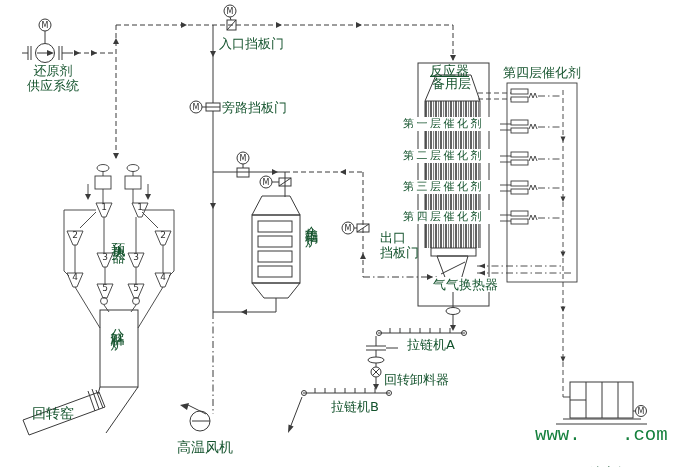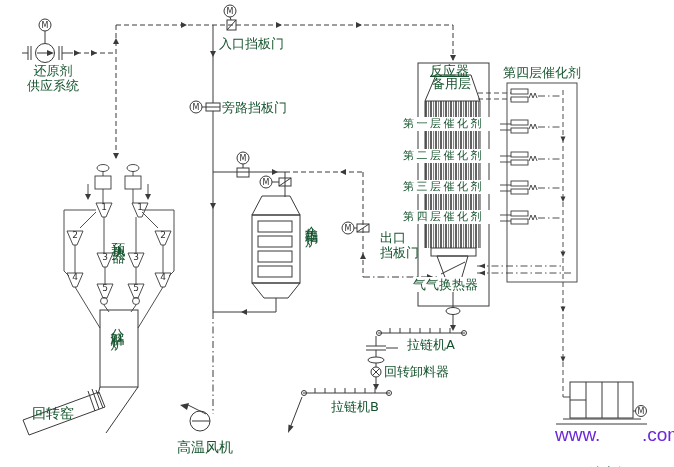--- a/index.html
+++ b/index.html
@@ -6,21 +6,21 @@
   #stage{position:relative;width:674px;height:467px;background:#fff;overflow:hidden;
          font-family:"DejaVu Sans","Liberation Sans",sans-serif;color:#2f2f2f;}
   #diagram-svg{position:absolute;left:0;top:0;z-index:1;}
   .lbl{position:absolute;z-index:2;font-size:13px;line-height:15px;white-space:pre-line;color:#14532d;}
   .c{text-align:center;}
   .v{writing-mode:vertical-rl;letter-spacing:4px;line-height:16px;}
   .bgw{background:#fff;}
   .cat{width:97px;height:14px;line-height:14px;font-size:11px;letter-spacing:2.5px;background:#fff;padding-left:1px;}
   .big{font-size:14px;}
   .num{position:absolute;z-index:2;width:10px;height:10px;font-size:9px;line-height:10px;text-align:center;color:#2f2f2f;}
-  .wm{position:absolute;z-index:0;font-size:19px;color:#6d28d9;font-family:Liberation Sans, sans-serif;margin-left:20px;}
+  .wm{position:absolute;z-index:0;font-size:19px;color:#15803d;font-family:Liberation Mono, monospace;}
 </style>
 </head>
 <body>
 
 <div id="stage">
 
 <svg id="diagram-svg" width="674" height="467" viewBox="0 0 674 467" stroke="#3a3a3a" fill="none" stroke-width="1">
   <defs>
     <pattern id="hatch" width="5" height="8" patternUnits="userSpaceOnUse">
       <path d="M1,0 V8" stroke="#3a3a3a" stroke-width="1.6"></path>
@@ -341,23 +341,23 @@
 <div class="lbl v" style="left:303px;top:215px;letter-spacing:3px;">余热锅炉</div>
 <div class="lbl" style="left:373px;top:230px;margin-left:7px;">出口
 挡板门</div>
 <div class="lbl" style="left:430px;top:63px;text-decoration:underline;">反应器</div>
 <div class="lbl" style="left:432px;top:76px;">备用层</div>
 <div class="lbl cat" style="left:402px;top:117px;">第一层催化剂</div>
 <div class="lbl cat" style="left:402px;top:180px;">第三层催化剂</div>
 <div class="lbl cat" style="left:402px;top:149px;">第二层催化剂</div>
 <div class="lbl cat" style="left:402px;top:210px;">第四层催化剂</div>
 <div class="lbl" style="left:503px;top:65px;">第四层催化剂</div>
-<div class="lbl bgw" style="left:413px;top:277px;">气气换热器</div>
+<div class="lbl bgw" style="left:433px;top:277px;">气气换热器</div>
 <div class="lbl" style="left:407px;top:337px;">拉链机A</div>
-<div class="lbl" style="left:384px;top:364px;">回转卸料器</div>
+<div class="lbl" style="left:384px;top:372px;">回转卸料器</div>
 <div class="lbl" style="left:331px;top:399px;">拉链机B</div>
 <div class="lbl c" style="left:566px;top:425px;width:74px;margin-top:40px;">压缩空气
 供应系统</div>
 
 <div class="num" style="left:99px;top:202px;">1</div>
 <div class="num" style="left:135px;top:202px;">1</div>
 <div class="num" style="left:70px;top:230px;">2</div>
 <div class="num" style="left:158px;top:230px;">2</div>
 <div class="num" style="left:100px;top:252px;">3</div>
 <div class="num" style="left:131px;top:252px;">3</div>

